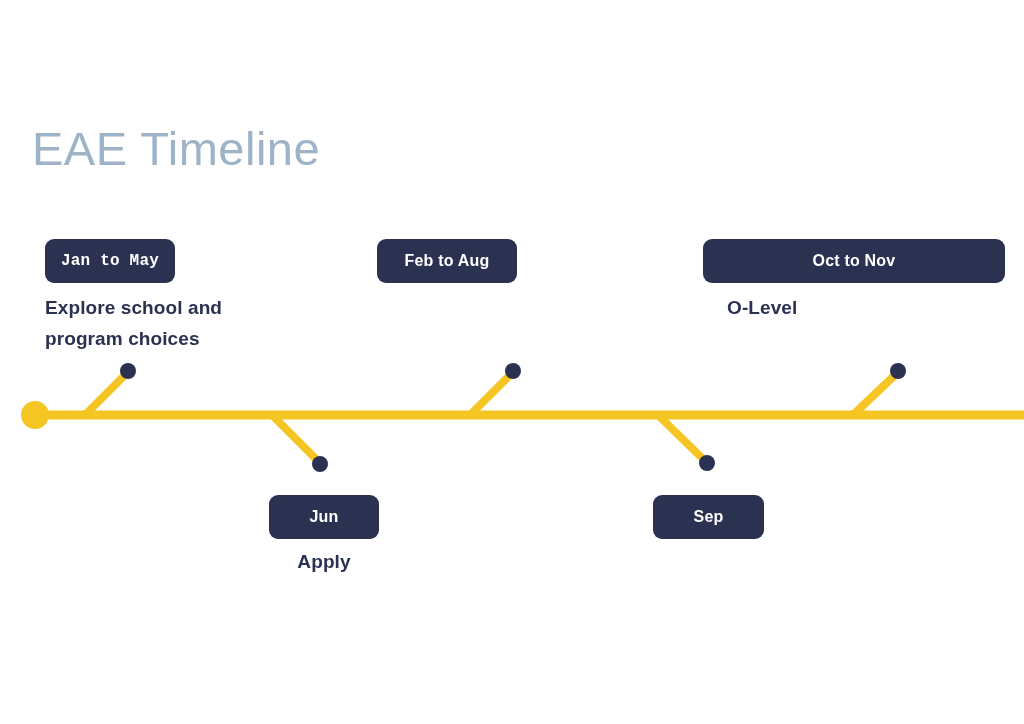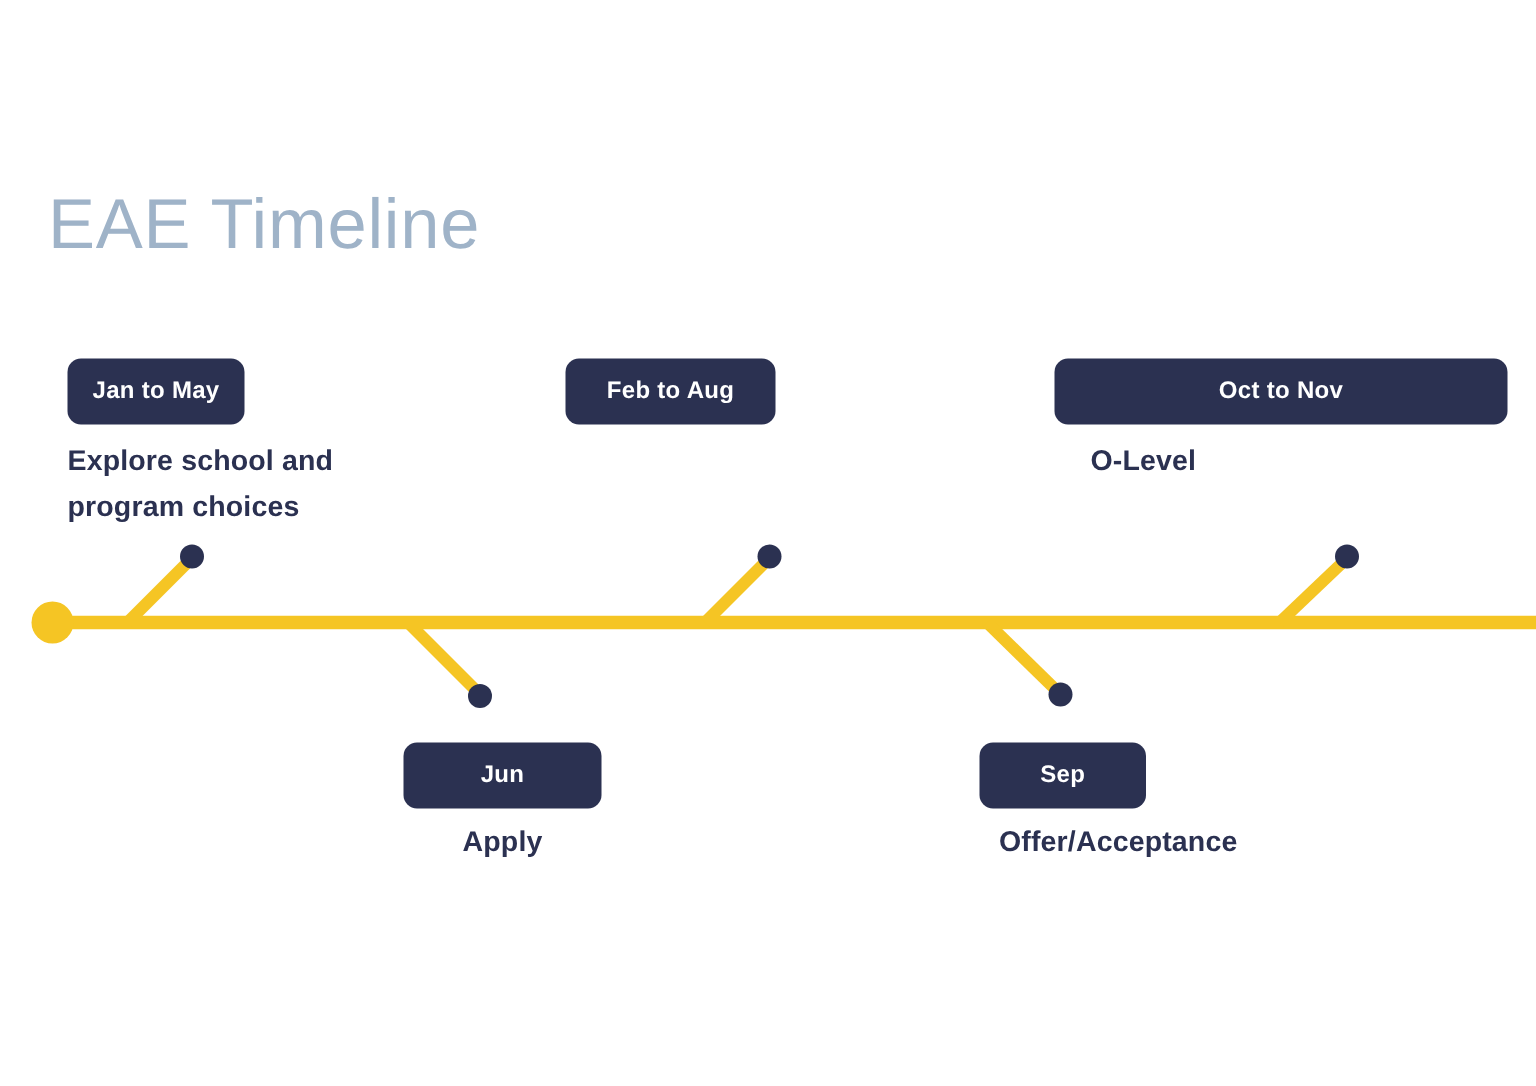--- a/index.html
+++ b/index.html
@@ -100,36 +100,35 @@
     <circle cx="35" cy="415" r="14" fill="#f5c524"></circle>
 
     <circle cx="128" cy="371" r="8" fill="#2b3151"></circle>
     <circle cx="320" cy="464" r="8" fill="#2b3151"></circle>
     <circle cx="513" cy="371" r="8" fill="#2b3151"></circle>
     <circle cx="707" cy="463" r="8" fill="#2b3151"></circle>
     <circle cx="898" cy="371" r="8" fill="#2b3151"></circle>
   </svg>
 
   <div class="milestone above" style="left:45px; top:239px;">
-    <div class="badge" style="width:118px;">Jan to May</div>
+    <div class="badge" style="width:130px;font-family:Liberation Mono, monospace;">Jan to May</div>
     <div class="desc wrap">Explore school and program choices</div>
   </div>
 
   <div class="milestone above" style="left:377px; top:239px;">
     <div class="badge" style="width:140px;">Feb to Aug</div>
   </div>
 
   <div class="milestone above" style="left:703px; top:239px;">
     <div class="badge" style="width:302px;">Oct to Nov</div>
     <div class="desc nowrap" style="margin-left:24px;">O-Level</div>
   </div>
 
   <div class="milestone below" style="left:269px; top:495px;">
-    <div class="badge" style="width:132px;">Jun</div>
+    <div class="badge" style="width:110px;">Jun</div>
     <div class="desc nowrap">Apply</div>
   </div>
 
   <div class="milestone below" style="left:653px; top:495px;">
     <div class="badge" style="width:111px;">Sep</div>
-    <div class="desc nowrap" style="margin-left:13px;">Offer/Acceptance</div>
   </div>
 
 </div>
 
 </body></html>

